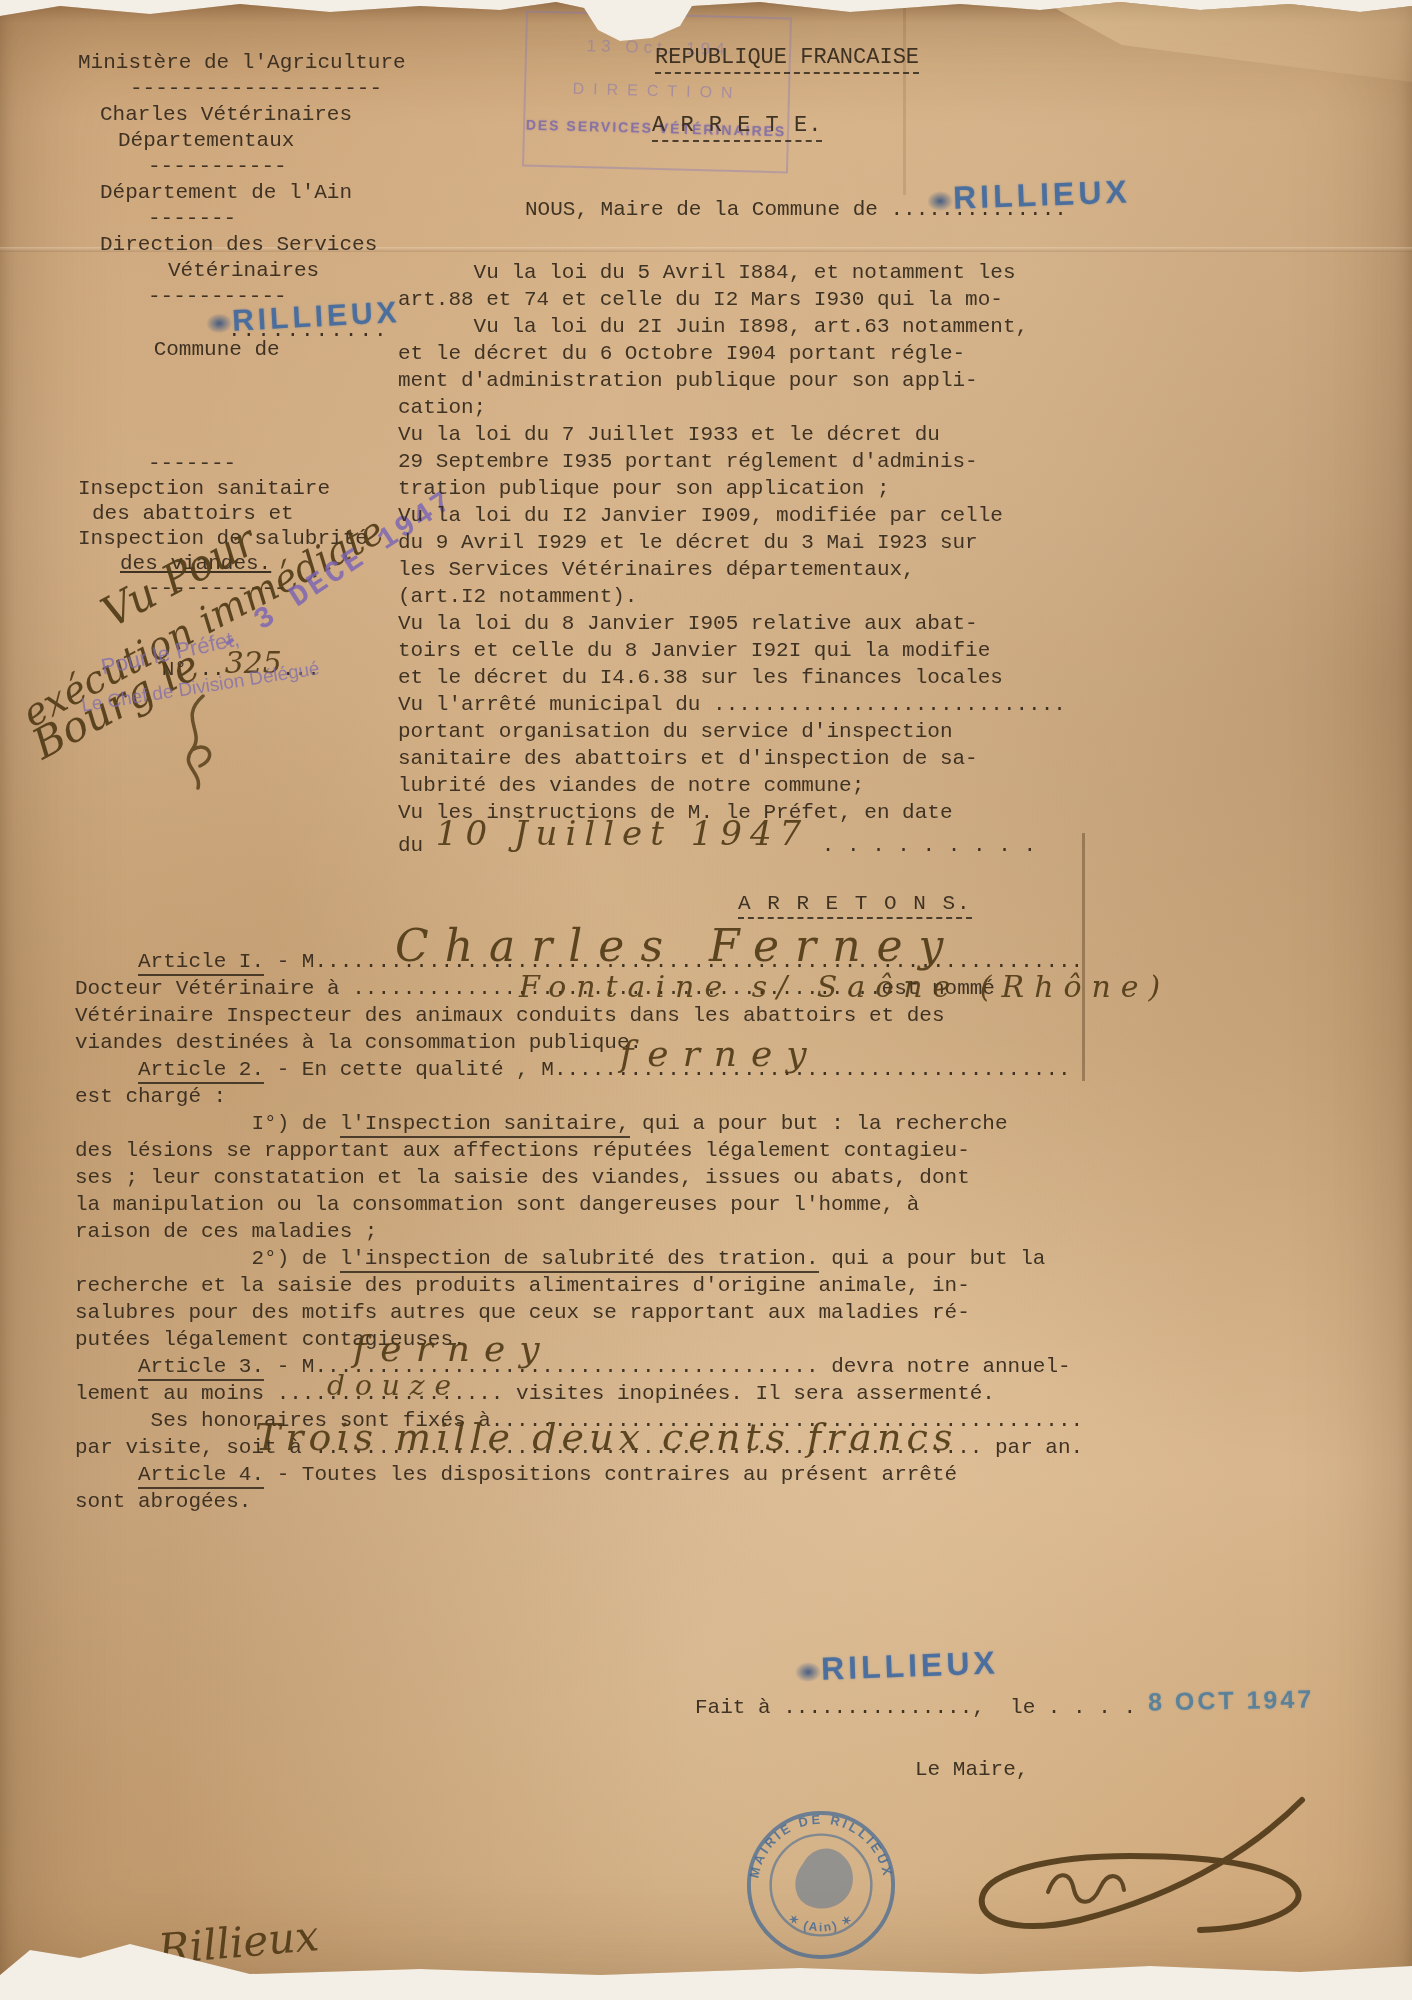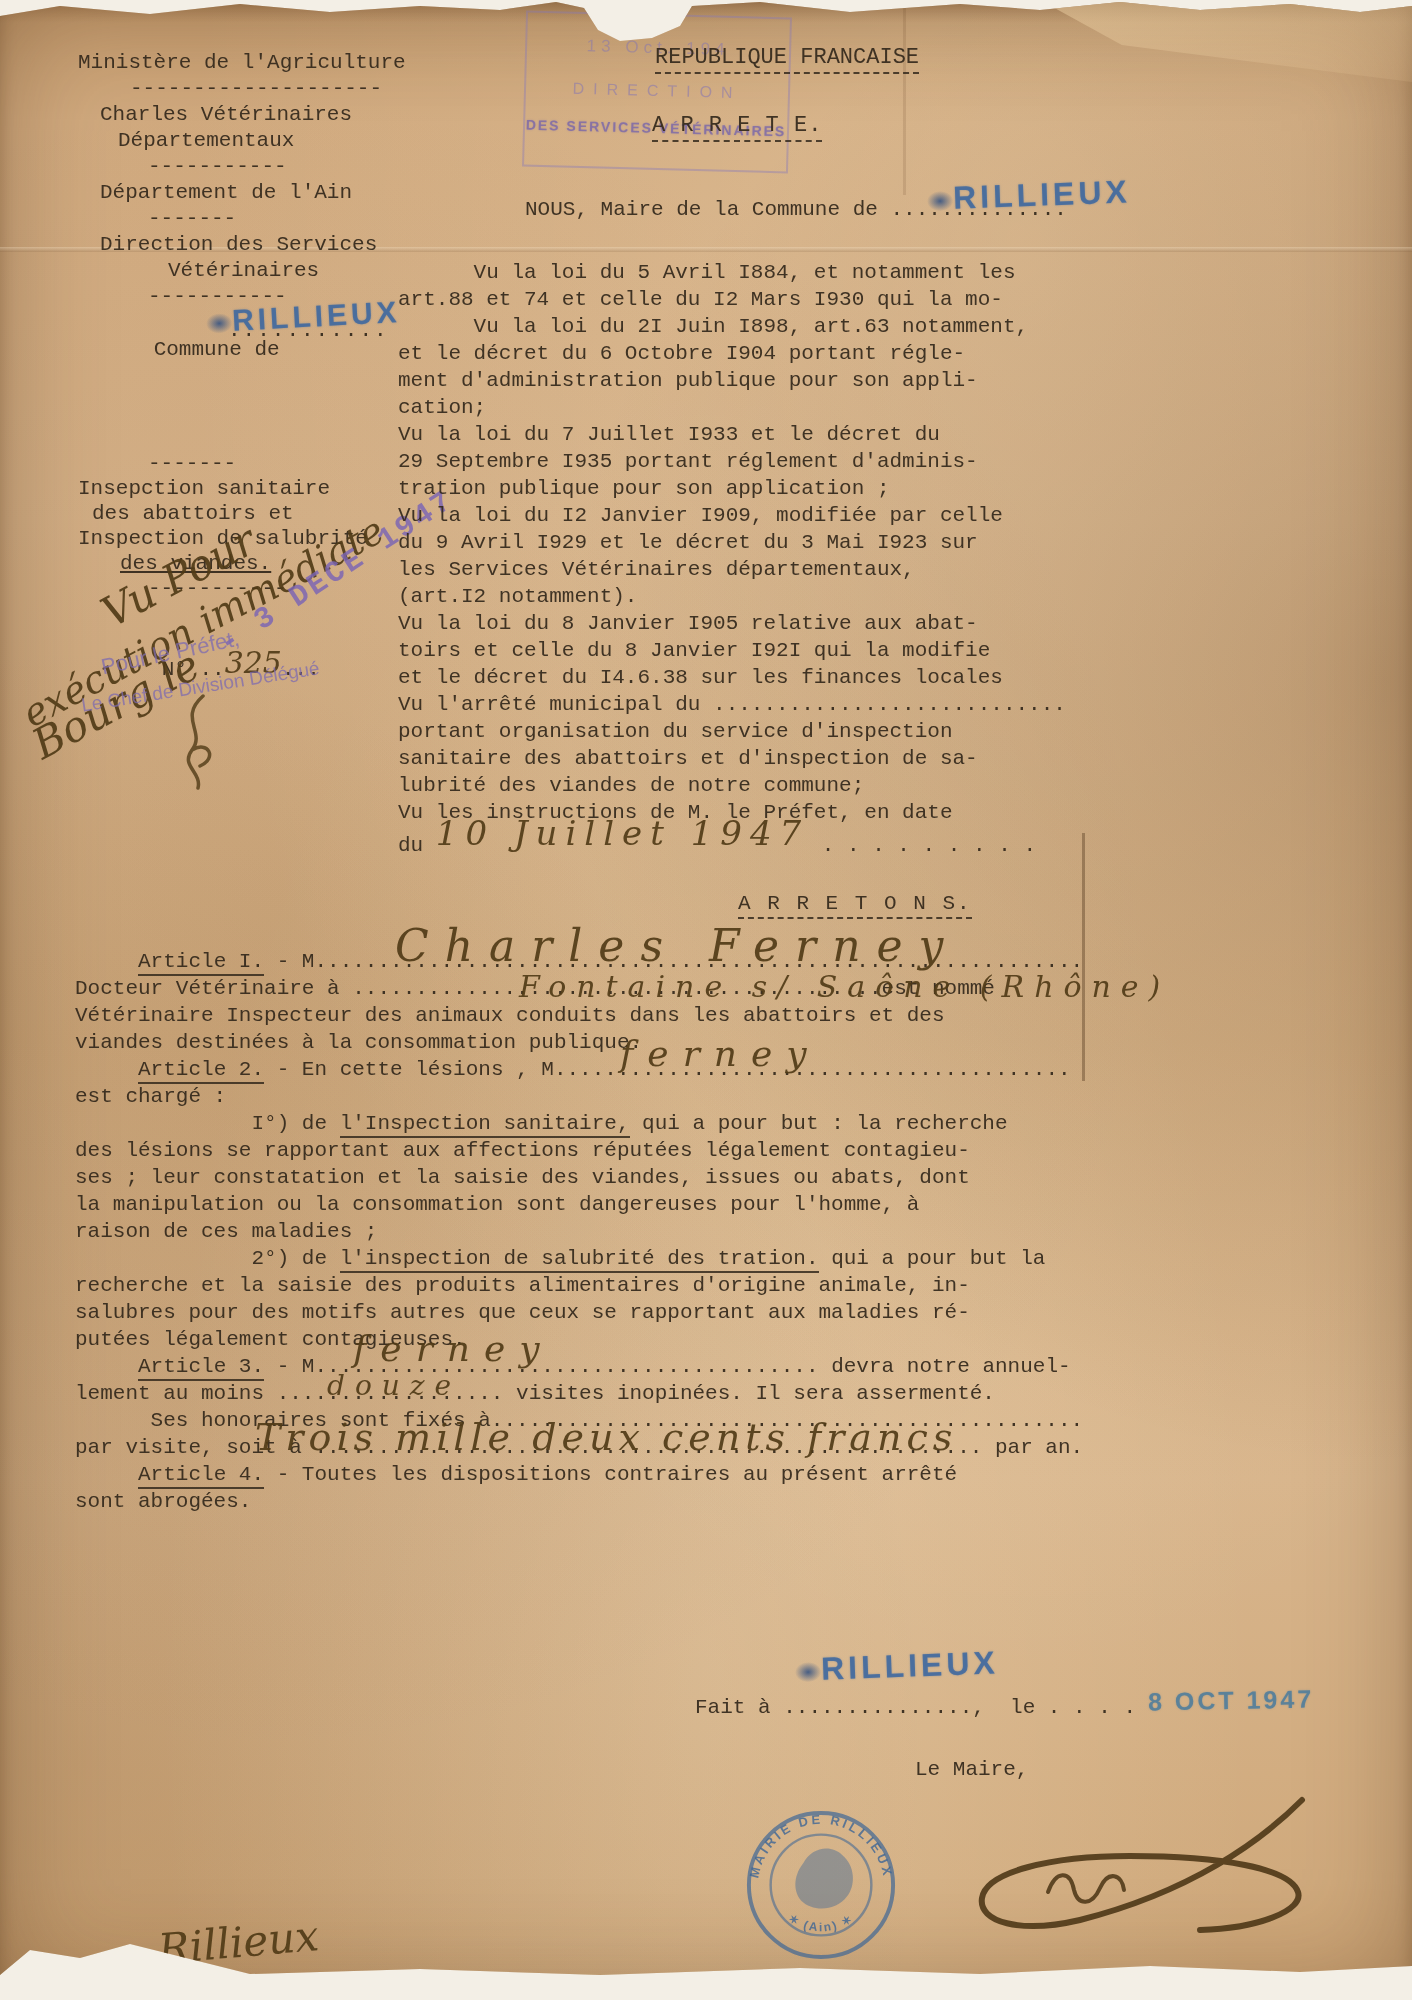--- a/index.html
+++ b/index.html
@@ -183,21 +183,21 @@
   </div>
 
   <div class="abs tw arretons"><span class="u-dash">A R R E T O N S.</span></div>
 
   <div class="abs tw articles">
     <div class="line"><span>     </span><span class="u-sol">Article I.</span><span> - M.</span><span>............................................................</span><span class="hand hand-a1">Charles Ferney</span></div>
     <div class="line"><span>Docteur Vétérinaire à ..........................................est nommé</span><span class="hand hand-a1b">Fontaine s/ Saône (Rhône)</span></div>
     <div class="line">Vétérinaire Inspecteur des animaux conduits dans les abattoirs et des</div>
     <div class="line">viandes destinées à la consommation publique.</div>
 
-    <div class="line"><span>     </span><span class="u-sol">Article 2.</span><span> - En cette lésions , M...</span><span>......................................</span><span class="hand hand-a2">ferney</span></div>
+    <div class="line"><span>     </span><span class="u-sol">Article 2.</span><span> - En cette qualité , M...</span><span>......................................</span><span class="hand hand-a2">ferney</span></div>
     <div class="line">est chargé :</div>
 
     <div class="line"><span>              </span><span>I°) de </span><span class="u-sol">l'Inspection sanitaire,</span><span> qui a pour but : la recherche</span></div>
     <div class="line">des lésions se rapportant aux affections réputées légalement contagieu-</div>
     <div class="line">ses ; leur constatation et la saisie des viandes, issues ou abats, dont</div>
     <div class="line">la manipulation ou la consommation sont dangereuses pour l'homme, à</div>
     <div class="line">raison de ces maladies ;</div>
 
     <div class="line"><span>              </span><span>2°) de </span><span class="u-sol">l'inspection de salubrité des tration.</span><span> qui a pour but la</span></div>
     <div class="line">recherche et la saisie des produits alimentaires d'origine animale, in-</div>

